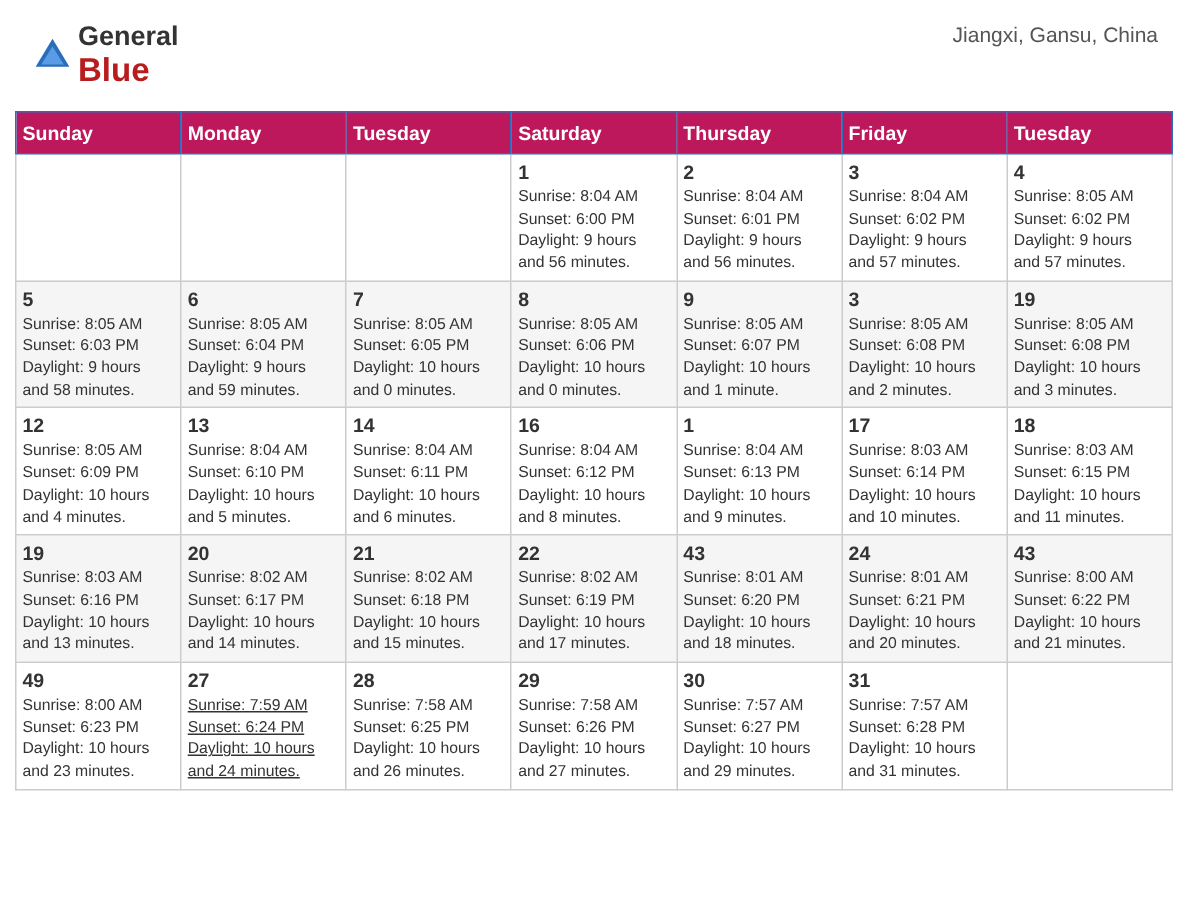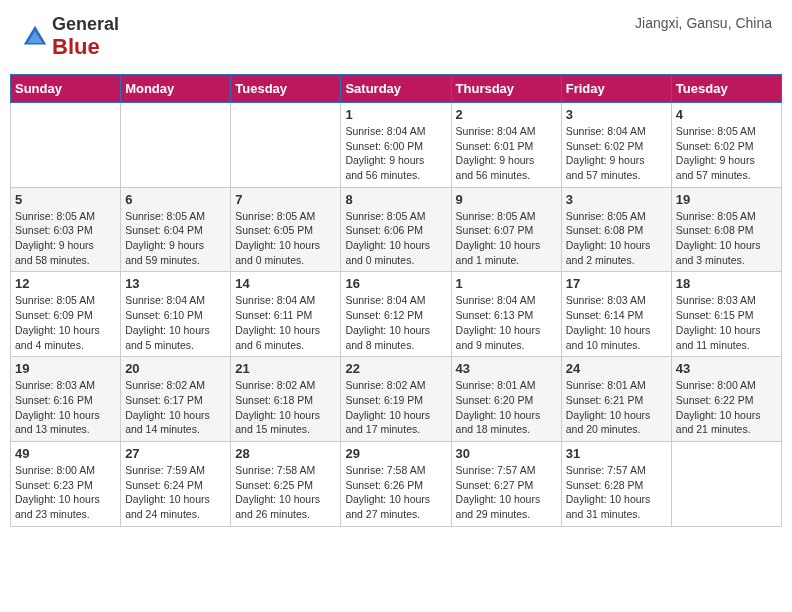--- a/index.html
+++ b/index.html
@@ -321,21 +321,21 @@
       <tr class="row-odd">
         <td>
           <span class="day-number">49</span>
           <div class="day-info" style="white-space: pre-line;">Sunrise: 8:00 AM
 Sunset: 6:23 PM
 Daylight: 10 hours
 and 23 minutes.</div>
         </td>
         <td>
           <span class="day-number">27</span>
-          <div class="day-info" style="white-space: pre-line;">Sunrise: 7:59 AM
+          <div class="day-info" style="white-space: pre-line; text-decoration: underline;">Sunrise: 7:59 AM
 Sunset: 6:24 PM
 Daylight: 10 hours
 and 24 minutes.</div>
         </td>
         <td>
           <span class="day-number">28</span>
           <div class="day-info" style="white-space: pre-line;">Sunrise: 7:58 AM
 Sunset: 6:25 PM
 Daylight: 10 hours
 and 26 minutes.</div>

